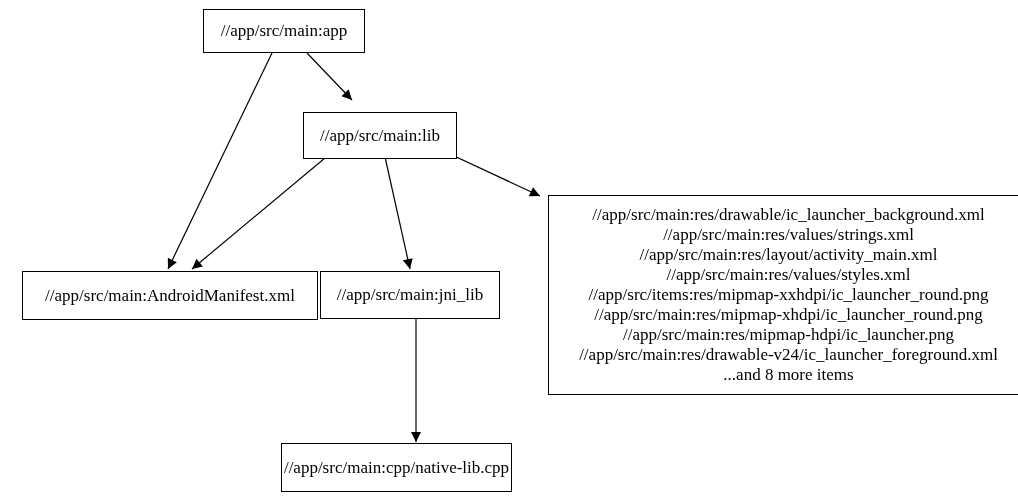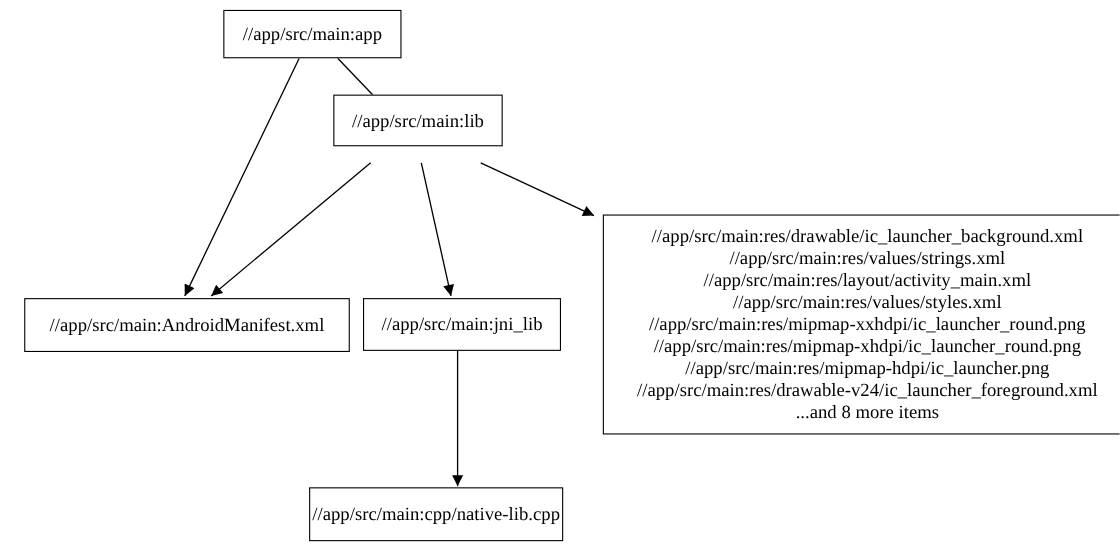--- a/index.html
+++ b/index.html
@@ -30,23 +30,23 @@
     background: #ffffff;
     display: flex;
     flex-direction: column;
     align-items: center;
     justify-content: center;
     font-size: 17px;
     line-height: 20px;
     white-space: nowrap;
   }
   #node-app        { left: 203px; top: 9px;   width: 162px; height: 44px; }
-  #node-lib        { left: 303px; top: 86px; width: 154px; height: 47px; }
+  #node-lib        { left: 303px; top: 112px; width: 154px; height: 47px; }
   #node-manifest   { left: 22px;   top: 271px; width: 296px; height: 49px; }
-  #node-jni-lib    { left: 330px; top: 271px; width: 180px; height: 48px; }
+  #node-jni-lib    { left: 320px; top: 271px; width: 180px; height: 48px; }
   #node-resources  { left: 548px; top: 195px; width: 481px; height: 200px; }
   #node-native-lib { left: 281px; top: 443px; width: 231px; height: 49px; }
   .res-line { height: 20px; }
 </style>
 </head>
 <body>
 
 <div id="canvas">
 
   <svg id="edges" viewBox="0 0 1018 496" xmlns="http://www.w3.org/2000/svg">
@@ -77,21 +77,21 @@
 
   <div class="node" id="node-jni-lib">
     <span>//app/src/main:jni_lib</span>
   </div>
 
   <div class="node" id="node-resources">
     <div class="res-line">//app/src/main:res/drawable/ic_launcher_background.xml</div>
     <div class="res-line">//app/src/main:res/values/strings.xml</div>
     <div class="res-line">//app/src/main:res/layout/activity_main.xml</div>
     <div class="res-line">//app/src/main:res/values/styles.xml</div>
-    <div class="res-line">//app/src/main:res/mipmap-xxhdpi/ic_launcher_round.png</div>
+    <div class="res-line">//app/src/items:res/mipmap-xxhdpi/ic_launcher_round.png</div>
     <div class="res-line">//app/src/main:res/mipmap-xhdpi/ic_launcher_round.png</div>
     <div class="res-line">//app/src/main:res/mipmap-hdpi/ic_launcher.png</div>
     <div class="res-line">//app/src/main:res/drawable-v24/ic_launcher_foreground.xml</div>
     <div class="res-line">...and 8 more items</div>
   </div>
 
   <div class="node" id="node-native-lib">
     <span>//app/src/main:cpp/native-lib.cpp</span>
   </div>
 

